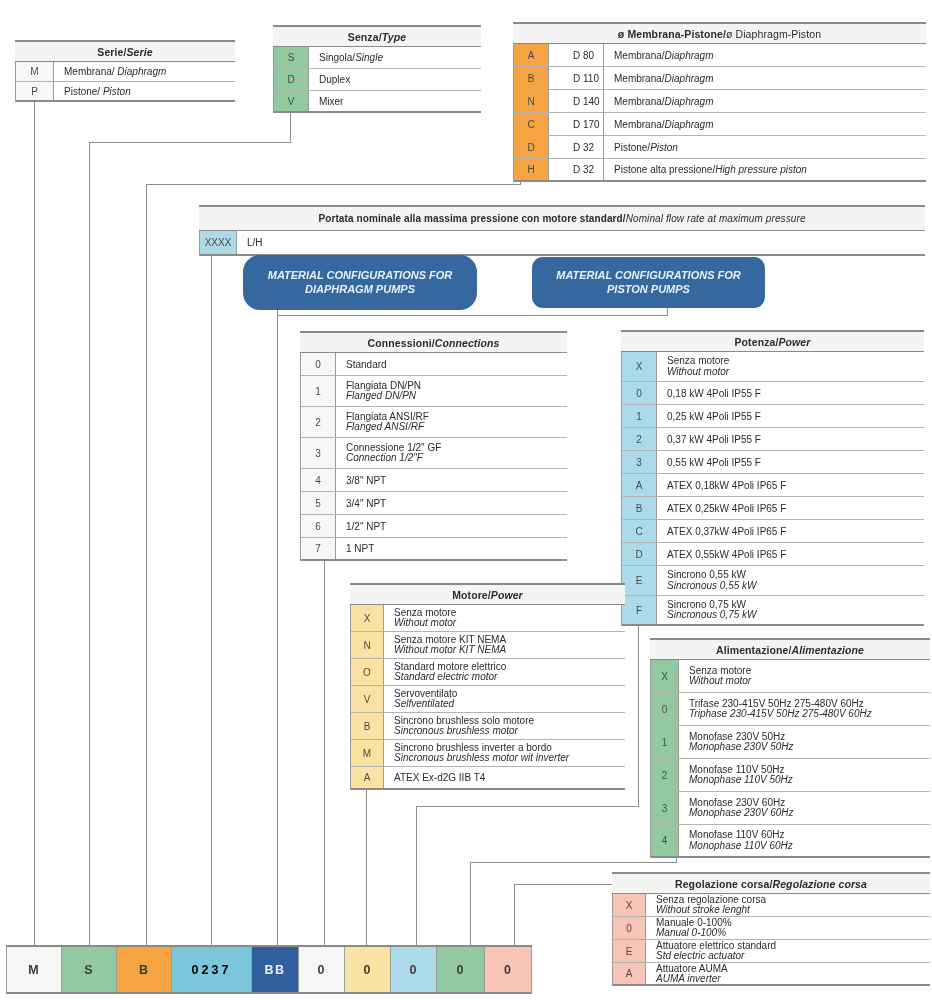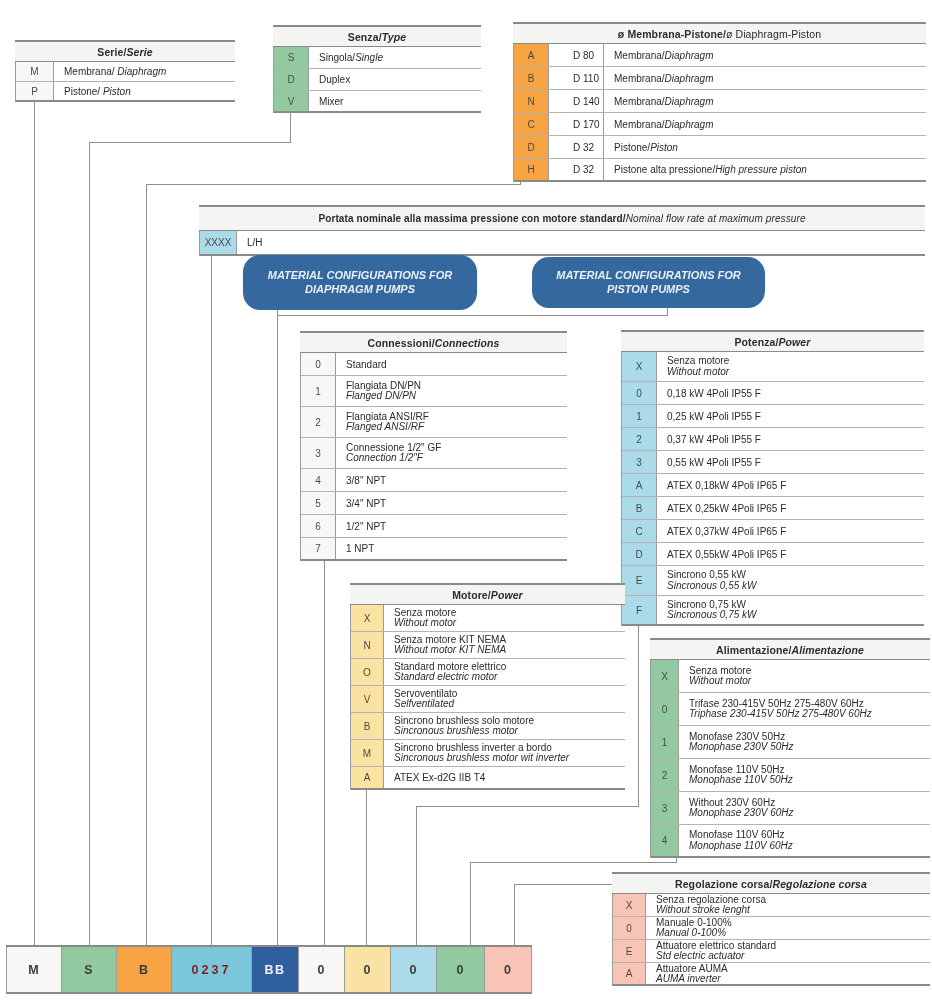--- a/index.html
+++ b/index.html
@@ -42,28 +42,28 @@
   #t-motore .t-row{height:23px;} #t-motore .t-row.two{height:27px;}
   #t-alimentazione{left:650px;top:638px;width:280px;} #t-alimentazione .t-code{width:27px;}
   #t-alimentazione .t-row.two{height:33px;}
   #t-regolazione{left:612px;top:872px;width:318px;} #t-regolazione .t-code{width:32px;}
   #t-regolazione .t-row.two{height:23px;} #t-regolazione .two .t-line{line-height:10px;}
   
   .mat-btn{position:absolute;background:var(--c-button_blue);color:#e9f0f7;border-radius:17px;
            display:flex;align-items:center;justify-content:center;text-align:center;
            font-style:italic;font-weight:600;font-size:11px;line-height:13.5px;padding:0 22px;box-sizing:border-box;}
   #btn-diaphragm{left:243px;top:255px;width:234px;height:55px;}
-  #btn-piston{left:532px;top:257px;width:233px;height:51px;}
+  #btn-piston{left:532px;top:257px;width:233px;height:51px;border-radius:11px;}
   
   #code-row{position:absolute;left:6px;top:945px;width:526px;height:45px;display:flex;
             border-top:2px solid #8a8a87;border-bottom:2px solid #8a8a87;box-sizing:content-box;}
   .cbox{display:flex;align-items:center;justify-content:center;border-right:1px solid var(--c-border);
         box-sizing:border-box;font-size:12.5px;font-weight:700;color:#3c3c3c;letter-spacing:1px;}
   .cbox:first-child{border-left:1px solid var(--c-border);}
-  .cbox.teal{color:#7f1d1d;letter-spacing:3px;}
+  .cbox.teal{color:#000000;letter-spacing:3px;}
   .cbox.dark{color:#eaf0f8;letter-spacing:1.5px;}
 </style>
 </head>
 <body>
 
 <div id="canvas">
 
   <div class="vl" style="left:34px;top:84px;height:861px"></div>
   <div class="vl" style="left:290px;top:110px;height:32px"></div>
   <div class="hl" style="left:89px;top:142px;width:202px"></div>
@@ -418,21 +418,21 @@
         <div class="t-row two">
           <div class="t-code cc-green">2</div>
           <div class="t-desc">
             <div class="t-line"><span>Monofase 110V 50Hz</span></div>
             <div class="t-line"><span class="it">Monophase 110V 50Hz</span></div>
           </div>
         </div>
         <div class="t-row two">
           <div class="t-code cc-green">3</div>
           <div class="t-desc">
-            <div class="t-line"><span>Without 230V 60Hz</span></div>
+            <div class="t-line"><span>Monofase 230V 60Hz</span></div>
             <div class="t-line"><span class="it">Monophase 230V 60Hz</span></div>
           </div>
         </div>
         <div class="t-row two">
           <div class="t-code cc-green">4</div>
           <div class="t-desc">
             <div class="t-line"><span>Monofase 110V 60Hz</span></div>
             <div class="t-line"><span class="it">Monophase 110V 60Hz</span></div>
           </div>
         </div>

